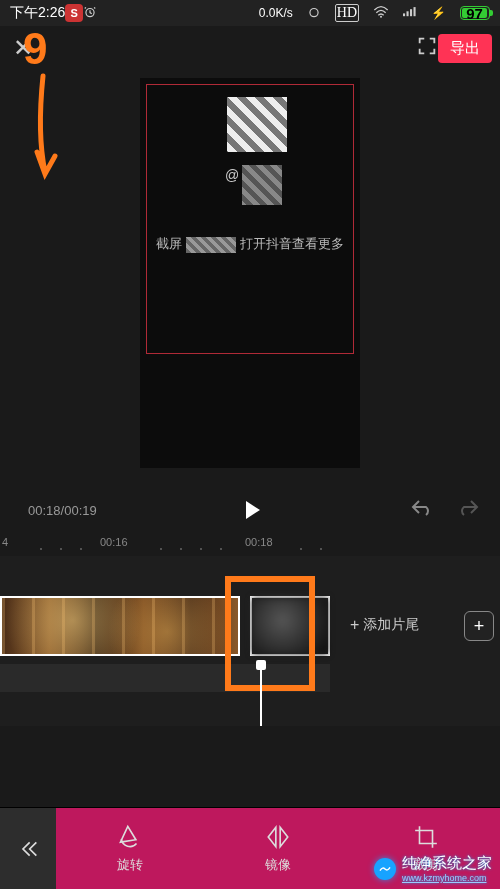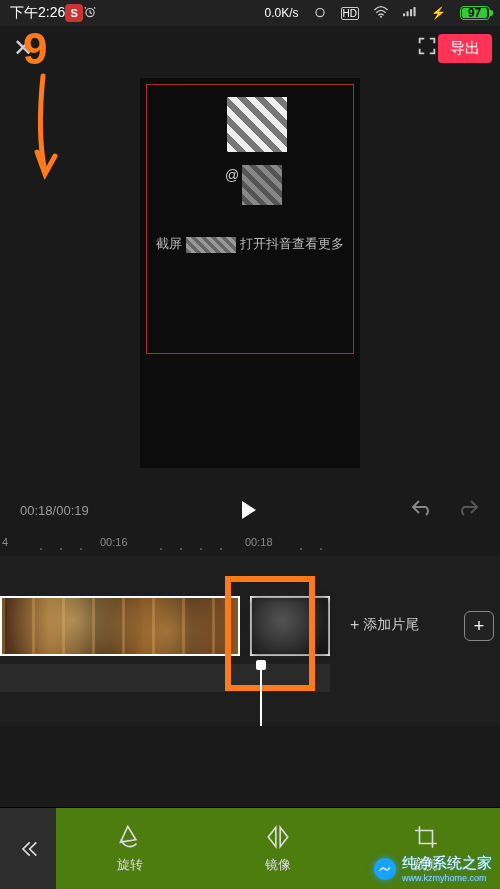--- a/index.html
+++ b/index.html
@@ -42,21 +42,21 @@
     border: 1.5px solid #3c3;
     border-radius: 4px;
     position: relative;
     display: inline-block;
   }
   .battery::after {
     content:''; position:absolute; right:-4px; top:3px; width:3px; height:6px; background:#3c3; border-radius:0 2px 2px 0;
   }
   .battery-fill {
     position:absolute; left:1px; top:1px; bottom:1px; width: 90%; background:#3c3; border-radius:2px;
-    display:flex; align-items:center; justify-content:center; font-size:12px; color:#000; font-weight:bold;
+    display:flex; align-items:center; justify-content:center; font-size:15px; color:#000; font-weight:bold;
   }
 
   
   .top-bar {
     height: 44px;
     display: flex;
     align-items: center;
     justify-content: space-between;
     padding: 0 8px;
     background: #1a1a1a;
@@ -89,21 +89,21 @@
   .at-sym { position:absolute; top:82px; left:78px; color:#ccc; font-size:14px; }
   .name-px { top:80px; left:95px; width:40px; height:40px; background:linear-gradient(45deg,#888 25%,#555 25%,#555 50%,#888 50%,#888 75%,#555 75%); background-size:14px 14px;}
   .hint-line { position:absolute; top:150px; width:100%; text-align:center; color:#bbb; font-size:13px; }
   .hint-px { display:inline-block; width:50px; height:16px; background:linear-gradient(45deg,#999 25%,#666 25%,#666 50%,#999 50%,#999 75%,#666 75%); background-size:10px 10px; vertical-align:middle; margin:0 4px;}
 
   
   .play-row {
     height: 40px;
     display:flex; align-items:center; justify-content:space-between;
     padding: 0 20px;
-    font-size: 13px; color:#999;
+    font-size: 13px; color:#999;margin-left:8px;
   }
   .play-btn {
     width:0; height:0;
     border-left:14px solid #fff;
     border-top:9px solid transparent;
     border-bottom:9px solid transparent;
   }
   .undo-redo { display:flex; gap:22px; color:#777; font-size:22px; }
 
   
@@ -163,21 +163,21 @@
     content:''; position:absolute; top:-6px; left:-4px; width:10px; height:10px; background:#fff; border-radius:2px;
   }
 
   .dark-strip {
     position:absolute; top:108px; left:0; width:330px; height:28px; background:#2a2a2a;
   }
 
   
   .bottom-bar {
     position:absolute; bottom:0; left:0; right:0; height:82px;
-    background:#4d7c0f;
+    background:#be185d;
     display:flex; align-items:center;
     border-top:1px solid #000;
   }
   .back-chevrons {
     width:56px; height:82px;
     background:#2d2d2d;
     display:flex; align-items:center; justify-content:center;
     font-size:22px; color:#ddd;
   }
   .tool-items { flex:1; display:flex; justify-content:space-around; }
@@ -218,21 +218,21 @@
         </svg>
     </span>
   </div>
   <div class="status-right">
     <span>0.0K/s</span>
     <span>
       <svg width="14" height="14" viewBox="0 0 24 24">
           <circle cx="12" cy="13" r="7" fill="none" stroke="#ccc" stroke-width="2"></circle>
         </svg>
     </span>
-    <span style="font-size:10px;border:1px solid #ccc;padding:0 1px;border-radius:2px;">HD</span>
+    <span style="font-size:14px;border:1px solid #ccc;padding:0 1px;border-radius:2px;font-family:Liberation Serif, serif;">HD</span>
     <span>
       <svg width="16" height="12" viewBox="0 0 24 18">
           <path d="M2 6 Q12 -4 22 6 M5 10 Q12 3 19 10 M8 14 Q12 10 16 14" fill="none" stroke="#ccc" stroke-width="2"></path>
           <circle cx="12" cy="16" r="1.5" fill="#ccc"></circle>
         </svg>
     </span>
     <span>
       <svg width="14" height="12" viewBox="0 0 20 16">
           <rect x="0" y="10" width="3" height="4" fill="#ccc"></rect>
           <rect x="5" y="7" width="3" height="7" fill="#ccc"></rect>
@@ -367,15 +367,15 @@
 </div>
 
 <div class="watermark">
   <div class="wm-logo">
     <svg width="14" height="14" viewBox="0 0 24 24">
         <path d="M4 14 Q8 8 12 12 Q16 16 20 10" fill="none" stroke="#fff" stroke-width="2.5" stroke-linecap="round"></path>
       </svg>
   </div>
   <div>
     <div style="font-size:15px; font-weight:normal;">纯净系统之家</div>
-    <div style="font-size:9px; color:#9cf;">www.kzmyhome.com</div>
+    <div style="font-size:9px; color:#9cf;text-decoration:underline;">www.kzmyhome.com</div>
   </div>
 </div>
 
 </body></html>

